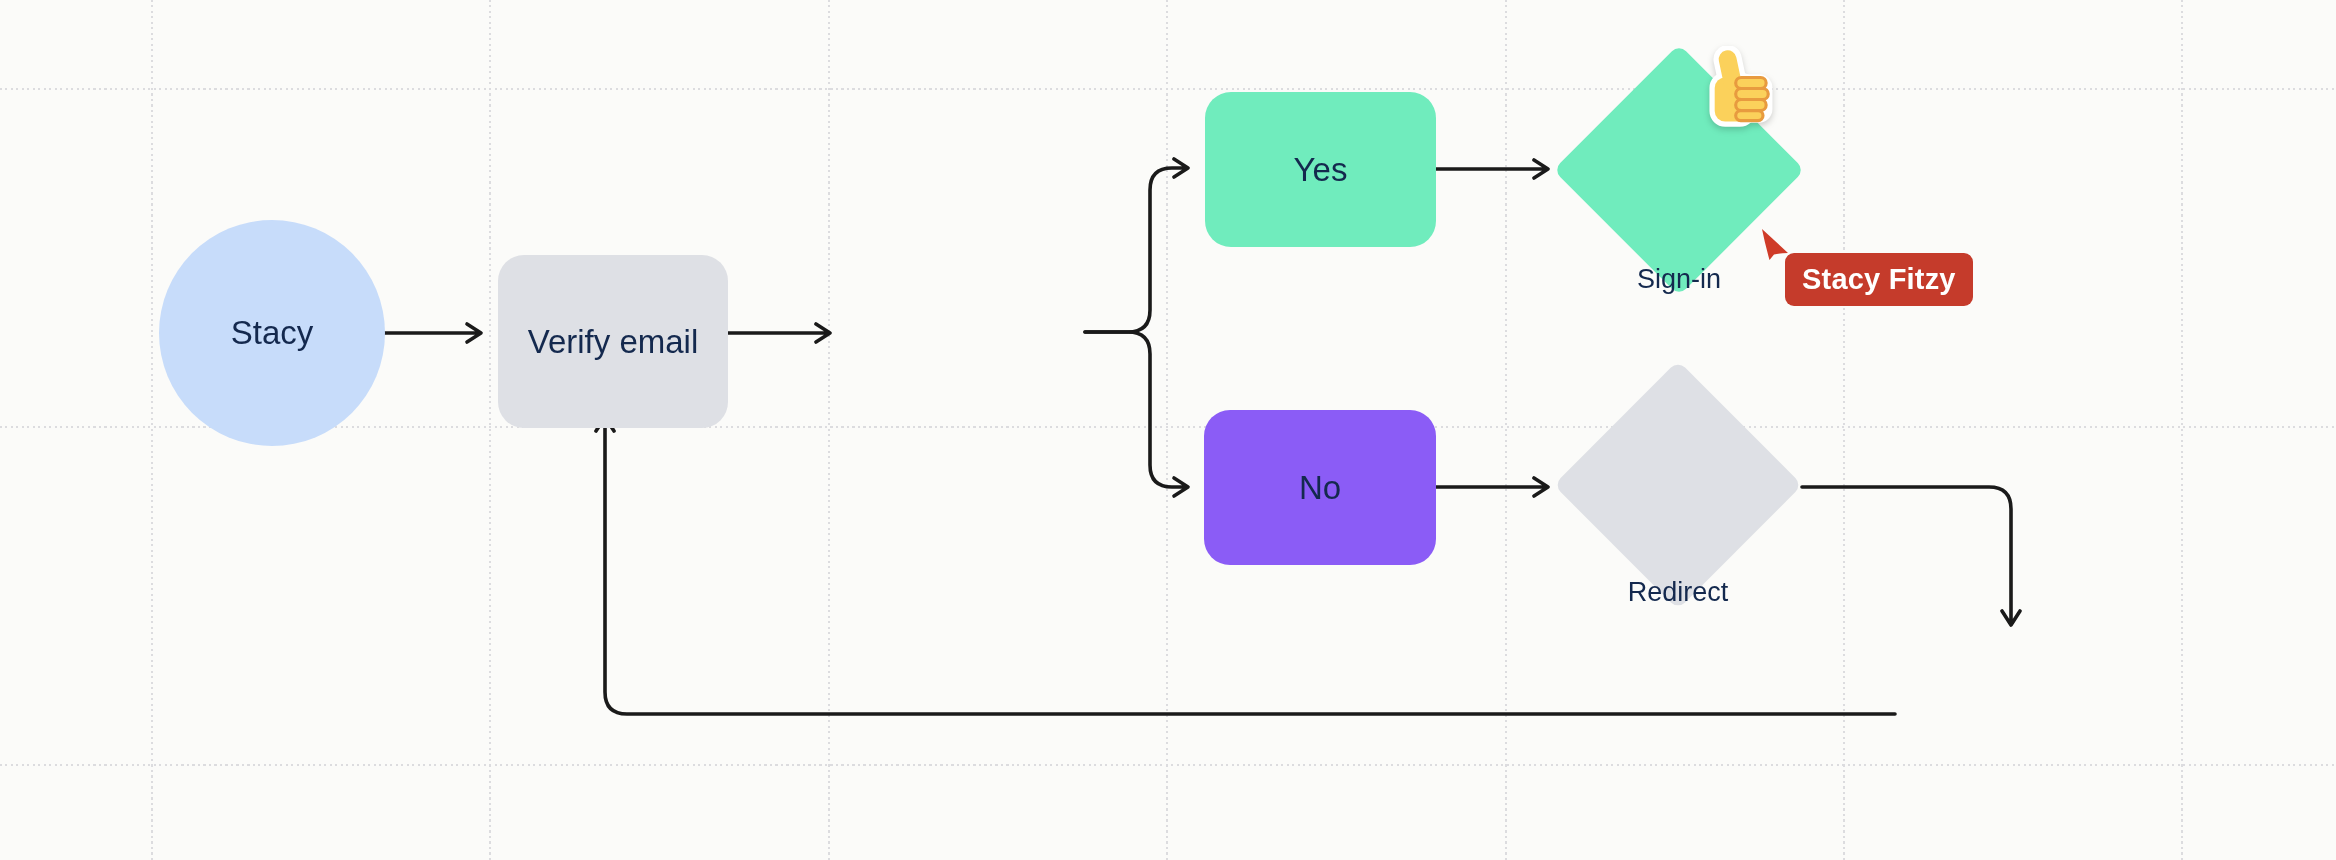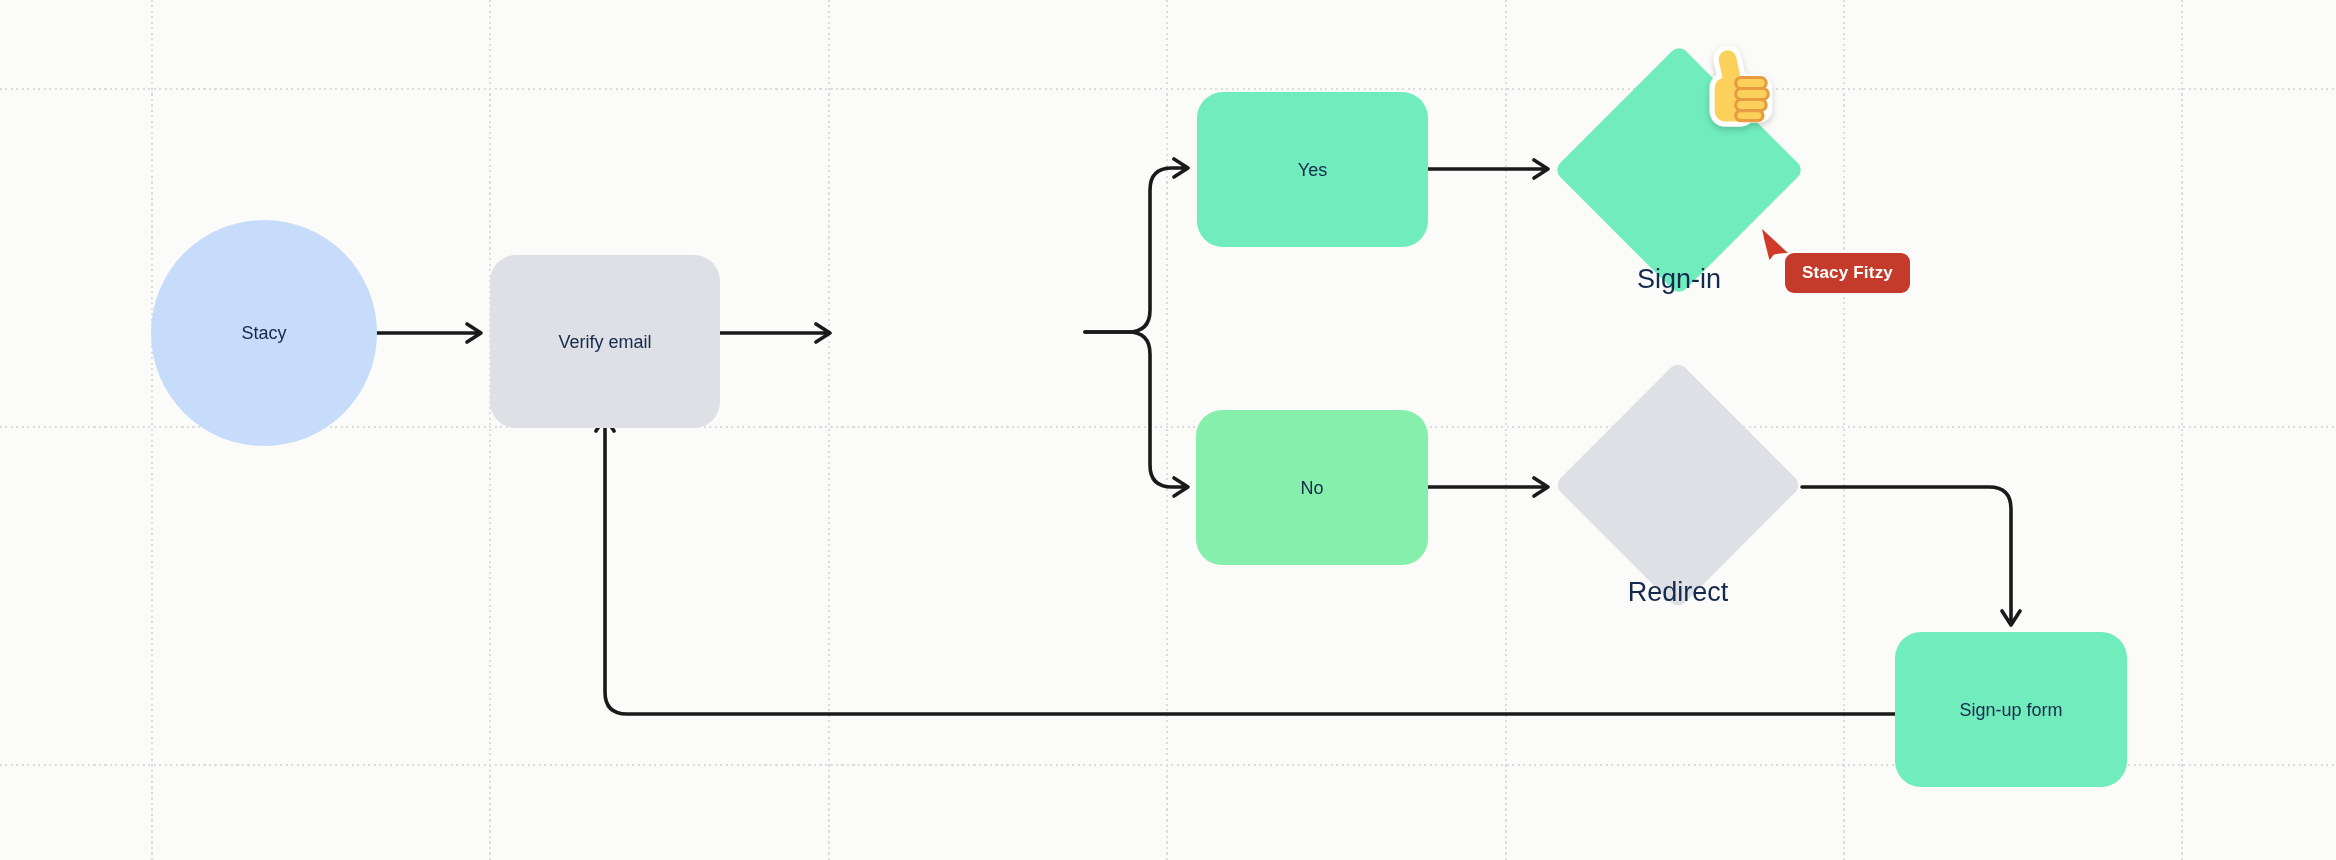--- a/index.html
+++ b/index.html
@@ -25,27 +25,27 @@
 
   .edges-layer{position:absolute;left:0;top:0;z-index:1;}
   .edges-layer path{
     stroke:#1a1a1a;stroke-width:3.6;fill:none;
     stroke-linecap:round;stroke-linejoin:round;
   }
 
   .node{
     position:absolute;z-index:2;
     display:flex;align-items:center;justify-content:center;
-    color:#14294e;font-size:18px;line-height:34px;text-align:center;
+    color:#14294e;font-size:33px;line-height:34px;text-align:center;margin-left:8px;
   }
   .rect-node{border-radius:26px;}
   .node-start{left:151px;top:220px;width:226px;height:226px;border-radius:50%;background:#c7dcfa;}
   .node-verify{left:490px;top:255px;width:230px;height:173px;background:#dee0e5;}
   .node-yes{left:1197px;top:92px;width:231px;height:155px;background:#70ecbd;}
-  .node-no{left:1196px;top:410px;width:232px;height:155px;background:#86efac;align-items:center;}
+  .node-no{left:1196px;top:410px;width:232px;height:155px;background:#8b5cf6;align-items:center;}
   .node-signup{left:1895px;top:632px;width:232px;height:155px;background:#70ecbd;}
 
   .diamond-wrap{position:absolute;z-index:2;}
   .diamond-shape{
     position:absolute;left:50%;top:50%;
     transform:translate(-50%,-50%) rotate(45deg);
     border-radius:10px;
   }
   .diamond-label{
     position:absolute;inset:0;z-index:1;
@@ -65,21 +65,21 @@
   .sticker{
     position:absolute;left:1704px;top:46px;width:76px;height:84px;z-index:3;
     filter:drop-shadow(0 3px 3px rgba(0,0,0,0.18));
   }
 
   .collab-cursor{position:absolute;left:1757px;top:227px;z-index:4;}
   .cursor-svg{position:absolute;left:0;top:0;width:34px;height:36px;}
   .cursor-badge{
     position:absolute;left:28px;top:26px;
     background:#c53b2b;color:#ffffff;
-    font-size:17px;font-weight:bold;letter-spacing:0.2px;
+    font-size:29px;font-weight:bold;letter-spacing:0.2px;
     padding:10px 17px;border-radius:9px;white-space:nowrap;
   }
 </style>
 </head>
 <body>
 
 <div class="canvas">
 
   <div class="grid-v" style="left:151px"></div>
   <div class="grid-v" style="left:489px"></div>
@@ -127,23 +127,20 @@
     <span>No</span>
   </div>
 
   <div class="diamond-wrap wrap-redirect">
     <div class="diamond-shape"></div>
     <div class="diamond-label">
       <span>Redirect</span>
     </div>
   </div>
 
-  <div class="node rect-node node-signup">
-    <span class="label-constrain-140">Sign-up form</span>
-  </div>
 
   <svg class="sticker" viewBox="0 0 72 80">
     <g>
       <g stroke="#ffffff" stroke-width="10" stroke-linejoin="round" stroke-linecap="round" fill="#ffffff">
         <rect x="10" y="30" width="34" height="42" rx="10"></rect>
         <rect x="16" y="4" width="17" height="38" rx="8.5" transform="rotate(-12 24 23)"></rect>
         <rect x="32" y="32" width="28" height="36" rx="8"></rect>
       </g>
       <g fill="#fbd15b">
         <rect x="10" y="30" width="34" height="42" rx="10"></rect>

